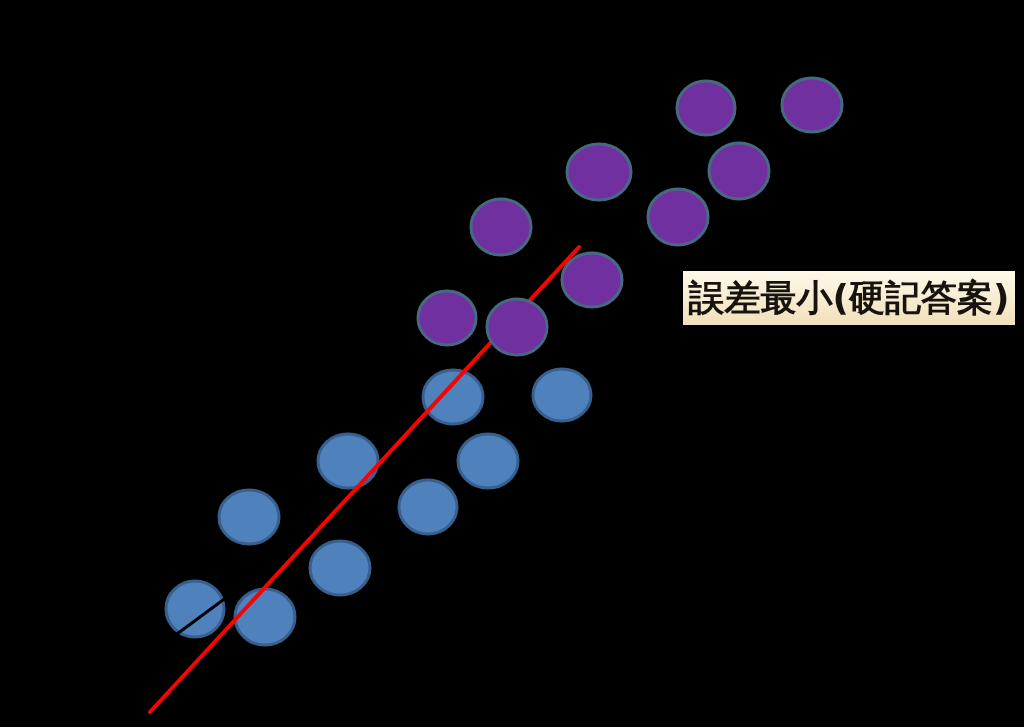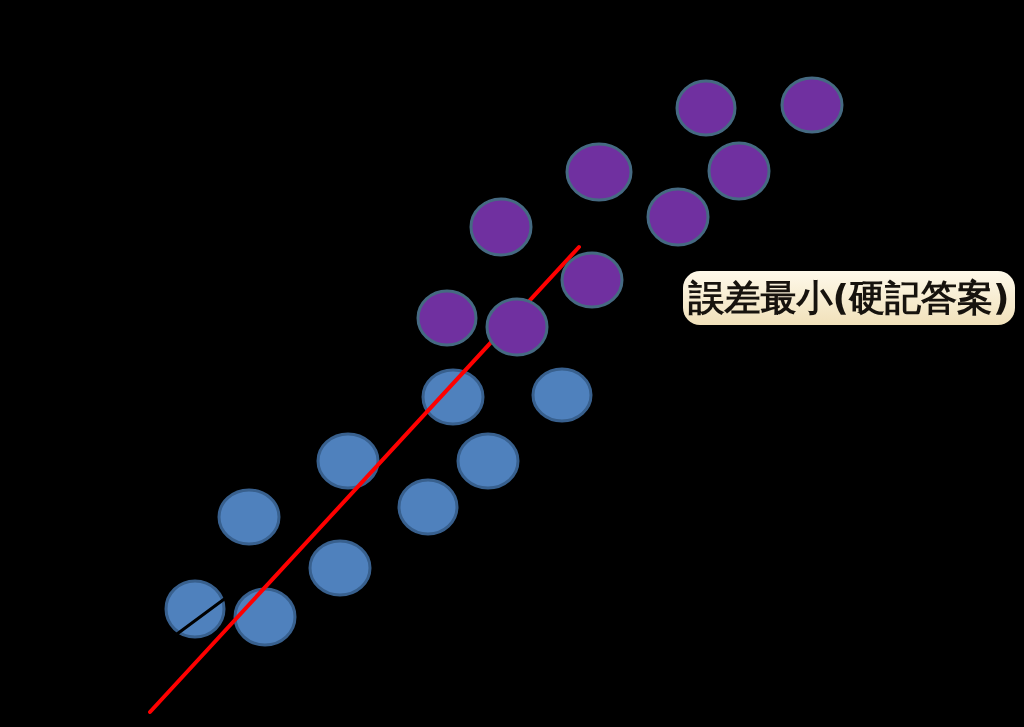--- a/index.html
+++ b/index.html
@@ -52,16 +52,16 @@
       <ellipse cx="599" cy="172" rx="32" ry="28" fill="#7030A0" stroke="#456A82" stroke-width="3"></ellipse>
       <ellipse cx="739" cy="171" rx="30" ry="28" fill="#7030A0" stroke="#456A82" stroke-width="3"></ellipse>
       <ellipse cx="678" cy="217" rx="30" ry="28" fill="#7030A0" stroke="#456A82" stroke-width="3"></ellipse>
       <ellipse cx="501" cy="227" rx="30" ry="28" fill="#7030A0" stroke="#456A82" stroke-width="3"></ellipse>
       <ellipse cx="592" cy="280" rx="30" ry="27" fill="#7030A0" stroke="#456A82" stroke-width="3"></ellipse>
       <ellipse cx="447" cy="318" rx="29" ry="27" fill="#7030A0" stroke="#456A82" stroke-width="3"></ellipse>
       <ellipse cx="517" cy="327" rx="30" ry="28" fill="#7030A0" stroke="#456A82" stroke-width="3"></ellipse>
     </svg>
 
 
-  <div id="label-min-error" class="label" style="left: 683px; top: 271px; width: 332px; height: 54px; color: rgb(23, 19, 14); font-size: 36px; background: linear-gradient(rgb(254, 249, 234), rgb(241, 225, 186)); border-radius: 17px;">
+  <div id="label-min-error" class="label" style="left: 683px; top: 271px; width: 332px; height: 54px; color: rgb(23, 19, 14); font-size: 36px; background: linear-gradient(rgb(254, 249, 234), rgb(241, 225, 186));">
     <span>誤差最小(硬記答案)</span>
   </div>
 </div>
 
 </body></html>

